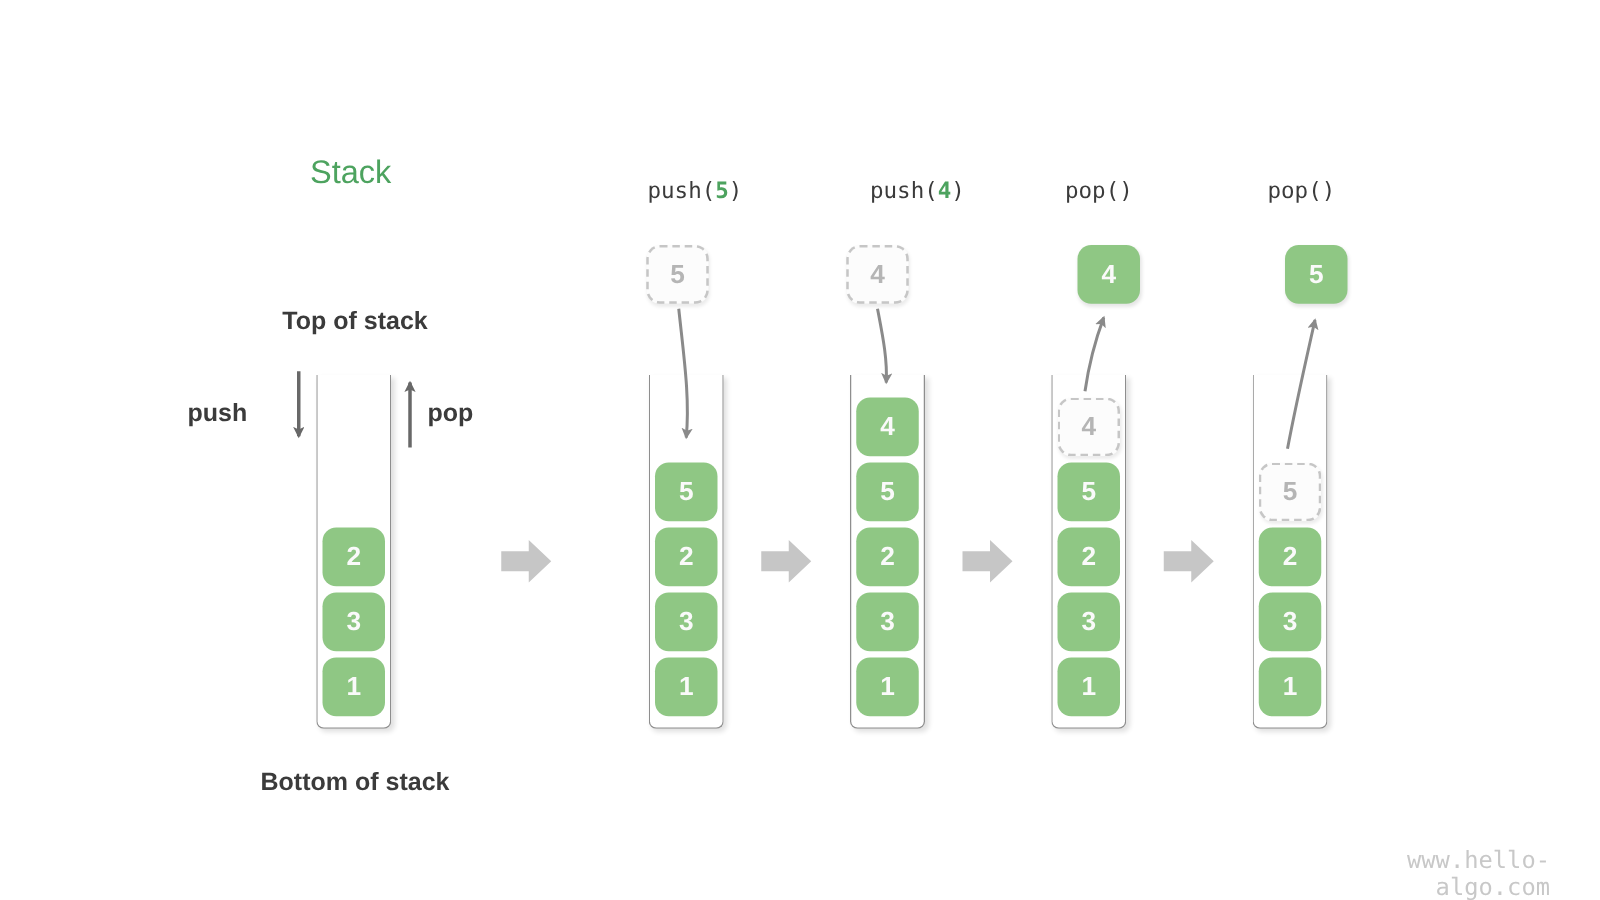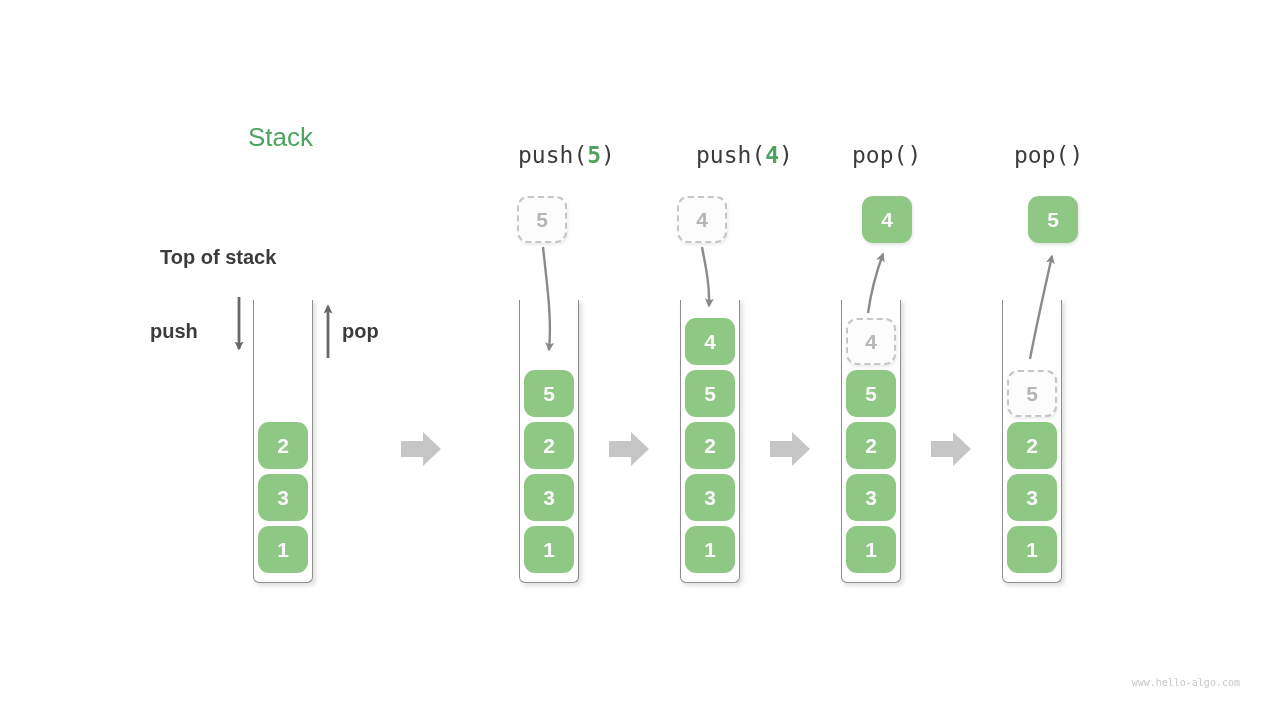--- a/index.html
+++ b/index.html
@@ -21,26 +21,26 @@
     position:relative;width:1280px;height:720px;background:#ffffff;
     font-family:"Liberation Sans",sans-serif;overflow:hidden;
   }
   .abs{position:absolute;}
   #title{
     left:248px;top:122px;font-size:26px;font-weight:normal;color:var(--accent-green);
   }
   .caption{
     font-size:20px;font-weight:bold;color:var(--text-dark);
   }
-  #top-of-stack{left:160px;top:246px;width:248px;text-align:left;}
+  #top-of-stack{left:160px;top:246px;width:248px;text-align:center;}
   #bottom-of-stack{left:160px;top:615px;width:248px;text-align:center;}
   #push-label{left:150px;top:320px;width:74px;text-align:left;}
   #pop-label{left:342px;top:320px;}
   .op{
-    top:142px;font-family:"DejaVu Sans Mono",monospace;font-size:23px;color:var(--text-dark);
+    top:142px;font-family:"DejaVu Sans Mono",monospace;font-size:18px;color:var(--text-dark);
     white-space:pre;
   }
   .op .arg{color:var(--accent-green);font-weight:bold;}
   .container{
     width:60px;height:283px;top:300px;
     border:1.6px solid var(--container-border);border-top:none;
     border-radius:0 0 6px 6px;background:#fff;box-sizing:border-box;
     box-shadow:2.5px 2.5px 4px rgba(0,0,0,0.12);
   }
   .cell{
@@ -49,31 +49,32 @@
     font-size:21px;font-weight:bold;text-align:center;line-height:47px;
   }
   .cell.ghost{
     background:var(--ghost-bg);border:2px dashed var(--ghost-border);
     color:var(--ghost-text);line-height:43px;
     box-shadow:1px 2px 3px rgba(0,0,0,0.08);
   }
   .cell.float-solid{box-shadow:1px 2px 3px rgba(0,0,0,0.10);}
   #watermark{
     left:1040px;top:677px;width:200px;text-align:right;
-    font-family:"DejaVu Sans Mono",monospace;font-size:10px;color:var(--watermark);
+    font-family:"DejaVu Sans Mono",monospace;font-size:19px;color:var(--watermark);
   }
   svg.overlay{position:absolute;left:0;top:0;pointer-events:none;}
 </style>
 </head>
 <body>
 
 <div id="canvas">
 
   <div class="abs" id="title">Stack</div>
   <div class="abs caption" id="top-of-stack">Top of stack</div>
+  <div class="abs caption" id="bottom-of-stack">Bottom of stack</div>
   <div class="abs caption" id="push-label">push</div>
   <div class="abs caption" id="pop-label">pop</div>
 
   <div class="abs op" style="left:518px"><span>push(</span><span class="arg">5</span><span>)</span></div>
   <div class="abs op" style="left:696px"><span>push(</span><span class="arg">4</span><span>)</span></div>
   <div class="abs op" style="left:852px"><span>pop(</span><span class="arg"></span><span>)</span></div>
   <div class="abs op" style="left:1014px"><span>pop(</span><span class="arg"></span><span>)</span></div>
 
   <div class="abs container" style="left:253px"></div>
   <div class="abs container" style="left:519px"></div>

